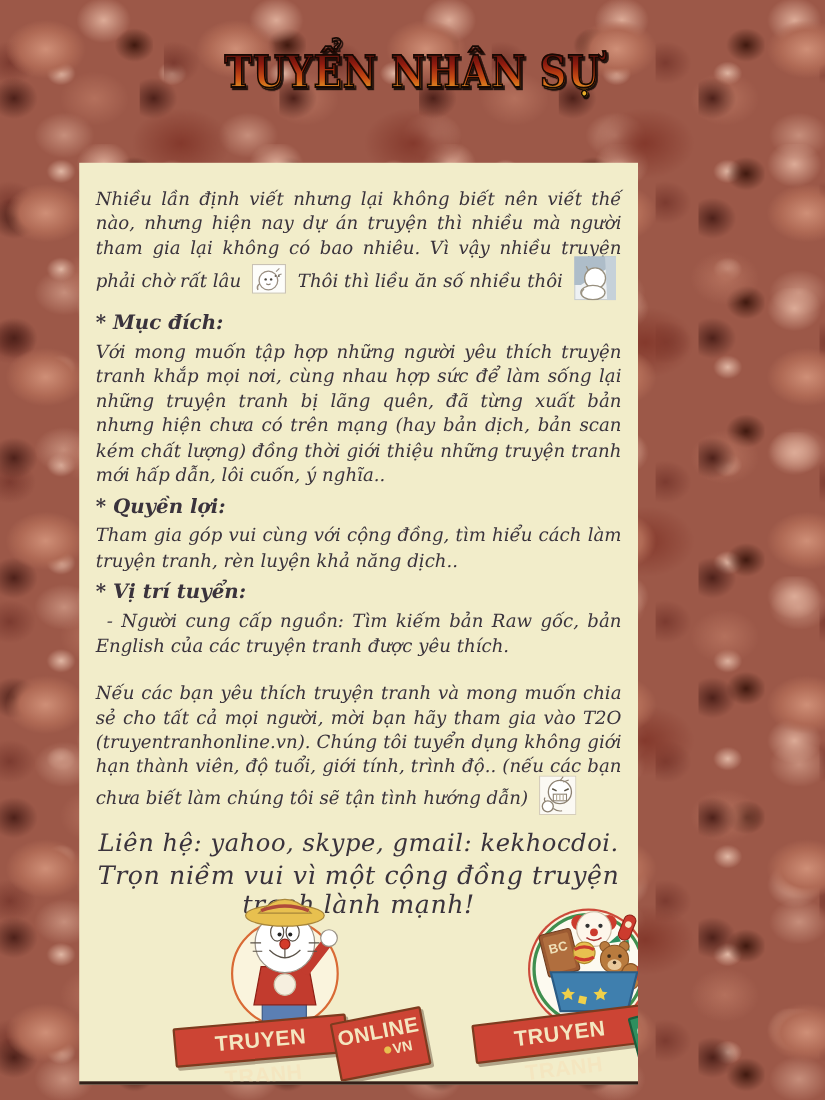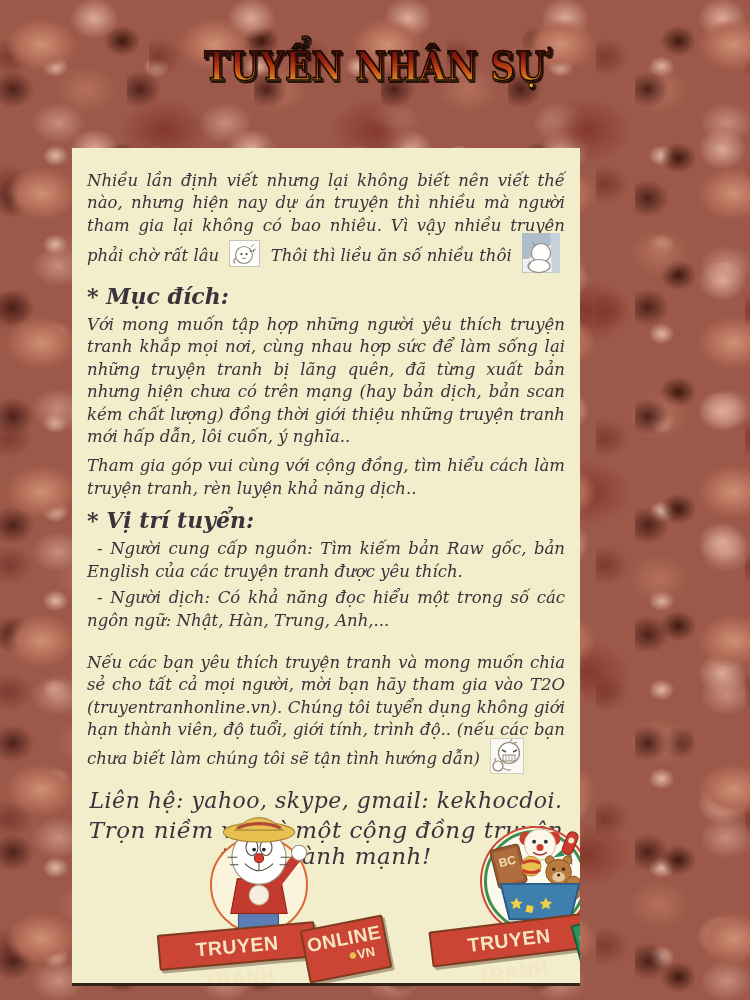--- a/index.html
+++ b/index.html
@@ -49,21 +49,21 @@
     color:#3a333c;
     overflow:hidden;
     margin-top:32px;
   }
   .panel p{margin:0 0 7px 0;}
   .body{
     font-size:16.5px; font-style:italic;
     line-height:1.36; text-align:justify;
   }
   .head{
-    font-size:22px; font-weight:bold; font-style:italic;
+    font-size:18px; font-weight:bold; font-style:italic;
     margin:7px 0 5px 0 !important;
   }
   .hi{font-weight:bold;}
   .line{margin:4px 0 9px 0 !important;}
   .item{text-indent:10px; margin-bottom:4px !important;}
   .outro{margin-top:20px !important;}
 
   .emo{display:inline-block; vertical-align:middle; margin:-4px 5px;}
 
   .contact{
@@ -161,27 +161,27 @@
         <path d="M13 13 l-2 -4" stroke="#98907f" stroke-width="1.2"></path>
         <ellipse cx="17" cy="33" rx="11" ry="6.5" fill="#ffffff" stroke="#98907f" stroke-width="1.2"></ellipse>
         <path d="M9 30 q-3 2 -2 5" stroke="#98907f" fill="none"></path>
       </svg>
     </span>
   </p>
 
   <p class="head">* Mục đích:</p>
   <p class="body">Với mong muốn tập hợp những người yêu thích truyện tranh khắp mọi nơi, cùng nhau hợp sức để làm sống lại những truyện tranh bị lãng quên, đã từng xuất bản nhưng hiện chưa có trên mạng (hay bản dịch, bản scan kém chất lượng) đồng thời giới thiệu những truyện tranh mới hấp dẫn, lôi cuốn, ý nghĩa..</p>
 
+  <p class="head">* Quyền lợi:</p>
   <p class="body">Tham gia góp vui cùng với cộng đồng, tìm hiểu cách làm truyện tranh, rèn luyện khả năng dịch..</p>
 
 
 
   <p class="head">* Vị trí tuyển:</p>
   <p class="body item">- Người cung cấp nguồn: Tìm kiếm bản Raw gốc, bản English của các truyện tranh được yêu thích.</p>
-  <p class="body item">- Người dịch: Có khả năng đọc hiểu một trong số các ngôn ngữ: Nhật, Hàn, Trung, Anh,...</p>
 
   <p class="body outro">
     <span>Nếu các bạn yêu thích truyện tranh và mong muốn chia sẻ cho tất cả mọi người, mời bạn hãy tham gia vào T2O (truyentranhonline.vn). Chúng tôi tuyển dụng không giới hạn thành viên, độ tuổi, giới tính, trình độ.. (nếu các bạn chưa biết làm chúng tôi sẽ tận tình hướng dẫn)</span>
     <span class="emo">
       <svg width="34" height="36" viewBox="0 0 34 36">
         <rect x="0.5" y="0.5" width="33" height="35" fill="#fbf9f3" stroke="#d5cdbb"></rect>
         <circle cx="19" cy="15" r="10.5" fill="#ffffff" stroke="#8d8272" stroke-width="1.2"></circle>
         <path d="M19 5 l3 -4 M22 6 l5 -2" stroke="#8d8272" fill="none"></path>
         <path d="M12 12 l4 2 M27 12 l-4 2" stroke="#5a5344" stroke-width="1.4" fill="none"></path>
         <rect x="13" y="17" width="12" height="6" fill="#ffffff" stroke="#8d8272"></rect>

